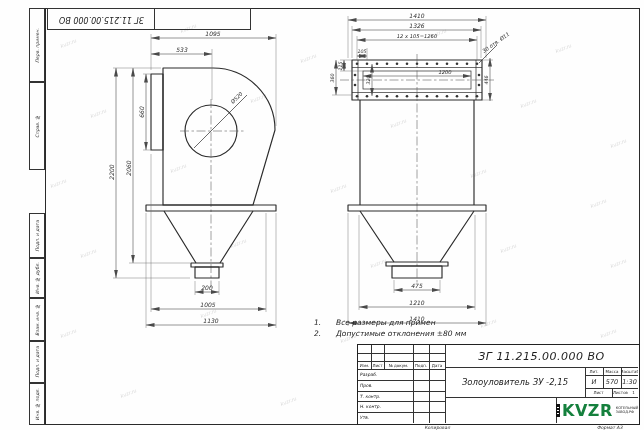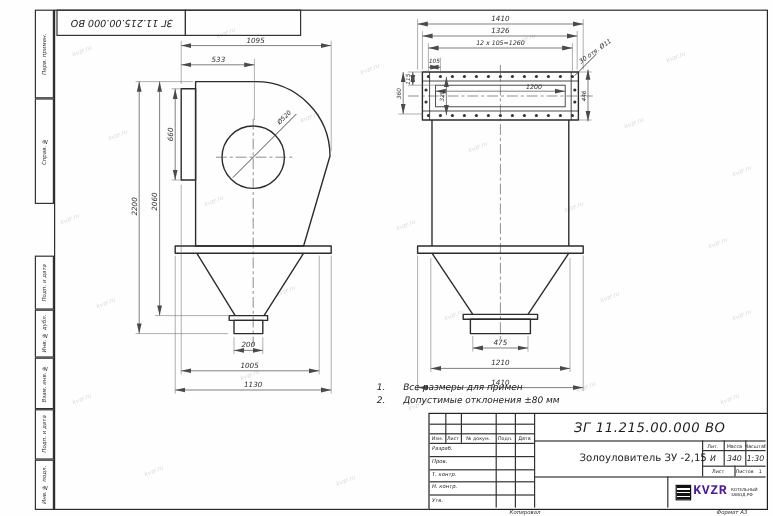--- a/index.html
+++ b/index.html
@@ -27,29 +27,29 @@
   .notes .row{display:flex;margin-bottom:2px;}
   .notes .num{width:22px;}
   
   .tb{position:absolute;left:357px;top:344px;width:283px;height:81px;
       border:1.4px solid #222;box-sizing:border-box;background:#fff;}
   .tb .h{position:absolute;height:1px;background:#333;}
   .tb .v{position:absolute;width:1px;background:#333;}
   .tb .cell{position:absolute;display:flex;align-items:center;justify-content:center;
             overflow:hidden;white-space:nowrap;}
   .tb .docnum{font-style:italic;font-size:11px;letter-spacing:.5px;color:#1d1d1d;}
-  .tb .pname{font-size:8.5px;color:#1d1d1d;margin-left:21px;}
+  .tb .pname{font-style:italic;font-size:8.5px;color:#1d1d1d;}
   .tb .tiny{font-size:4px;color:#222;}
   .tb .val{font-style:italic;font-size:6.5px;color:#1d1d1d;}
   .tb .role{justify-content:flex-start;padding-left:2px;font-size:4.4px;
             font-style:italic;color:#222;box-sizing:border-box;}
   .logoicon{display:inline-block;width:11px;height:11px;margin-right:2px;
             background:repeating-linear-gradient(#111 0 2px,#fff 2px 3px);
             border:1px solid #111;}
-  .logotxt{font-weight:bold;font-size:11px;color:#4c1d95;letter-spacing:.5px;font-family:Liberation Mono, monospace;}
+  .logotxt{font-weight:bold;font-size:16px;color:#15803d;letter-spacing:.5px;}
   .companytxt{font-size:3.4px;line-height:4px;color:#222;margin-left:3px;text-align:left;}
   .undertb{position:absolute;font-size:4.5px;font-style:italic;color:#333;text-align:center;}
   
   .wm{position:absolute;font-size:5px;font-style:italic;color:#c6c6c6;opacity:.65;
       transform:rotate(-22deg);white-space:nowrap;pointer-events:none;}
   
   svg.draw{position:absolute;left:0;top:0;}
   .ol{stroke:#2b2b2b;stroke-width:1.15;fill:none;stroke-linejoin:round;}
   .th{stroke:#2b2b2b;stroke-width:.7;fill:none;}
   .dim{stroke:#5c5c5c;stroke-width:.65;fill:none;}
@@ -340,21 +340,21 @@
     <div class="cell role" style="left:0;top:56px;width:55px;height:11px;">Н. контр.</div>
     <div class="cell role" style="left:0;top:67px;width:55px;height:11px;">Утв.</div>
 
     <div class="cell docnum" style="left:87px;top:0;width:193px;height:22px;">ЗГ 11.215.00.000  ВО</div>
     <div class="cell pname" style="left:87px;top:22px;width:140px;height:30px;">Золоуловитель ЗУ -2,15</div>
 
     <div class="cell tiny" style="left:227px;top:22px;width:18px;height:8px;">Лит.</div>
     <div class="cell tiny" style="left:245px;top:22px;width:18px;height:8px;">Масса</div>
     <div class="cell tiny" style="left:263px;top:22px;width:17px;height:8px;">Масштаб</div>
     <div class="cell val" style="left:227px;top:30px;width:18px;height:13px;">И</div>
-    <div class="cell val" style="left:245px;top:30px;width:18px;height:13px;">340</div>
+    <div class="cell val" style="left:245px;top:30px;width:18px;height:13px;">570</div>
     <div class="cell val" style="left:263px;top:30px;width:17px;height:13px;">1:30</div>
     <div class="cell tiny" style="left:227px;top:43px;width:27px;height:9px;">Лист</div>
     <div class="cell tiny" style="left:254px;top:43px;width:17px;height:9px;">Листов</div>
     <div class="cell tiny" style="left:271px;top:43px;width:9px;height:9px;">1</div>
 
     <div class="cell" style="left:198px;top:52px;width:82px;height:26px;">
       <span class="logoicon"></span>
       <span class="logotxt">KVZR</span>
       <span class="companytxt">
         <span style="display:block;">КОТЕЛЬНЫЙ</span>

